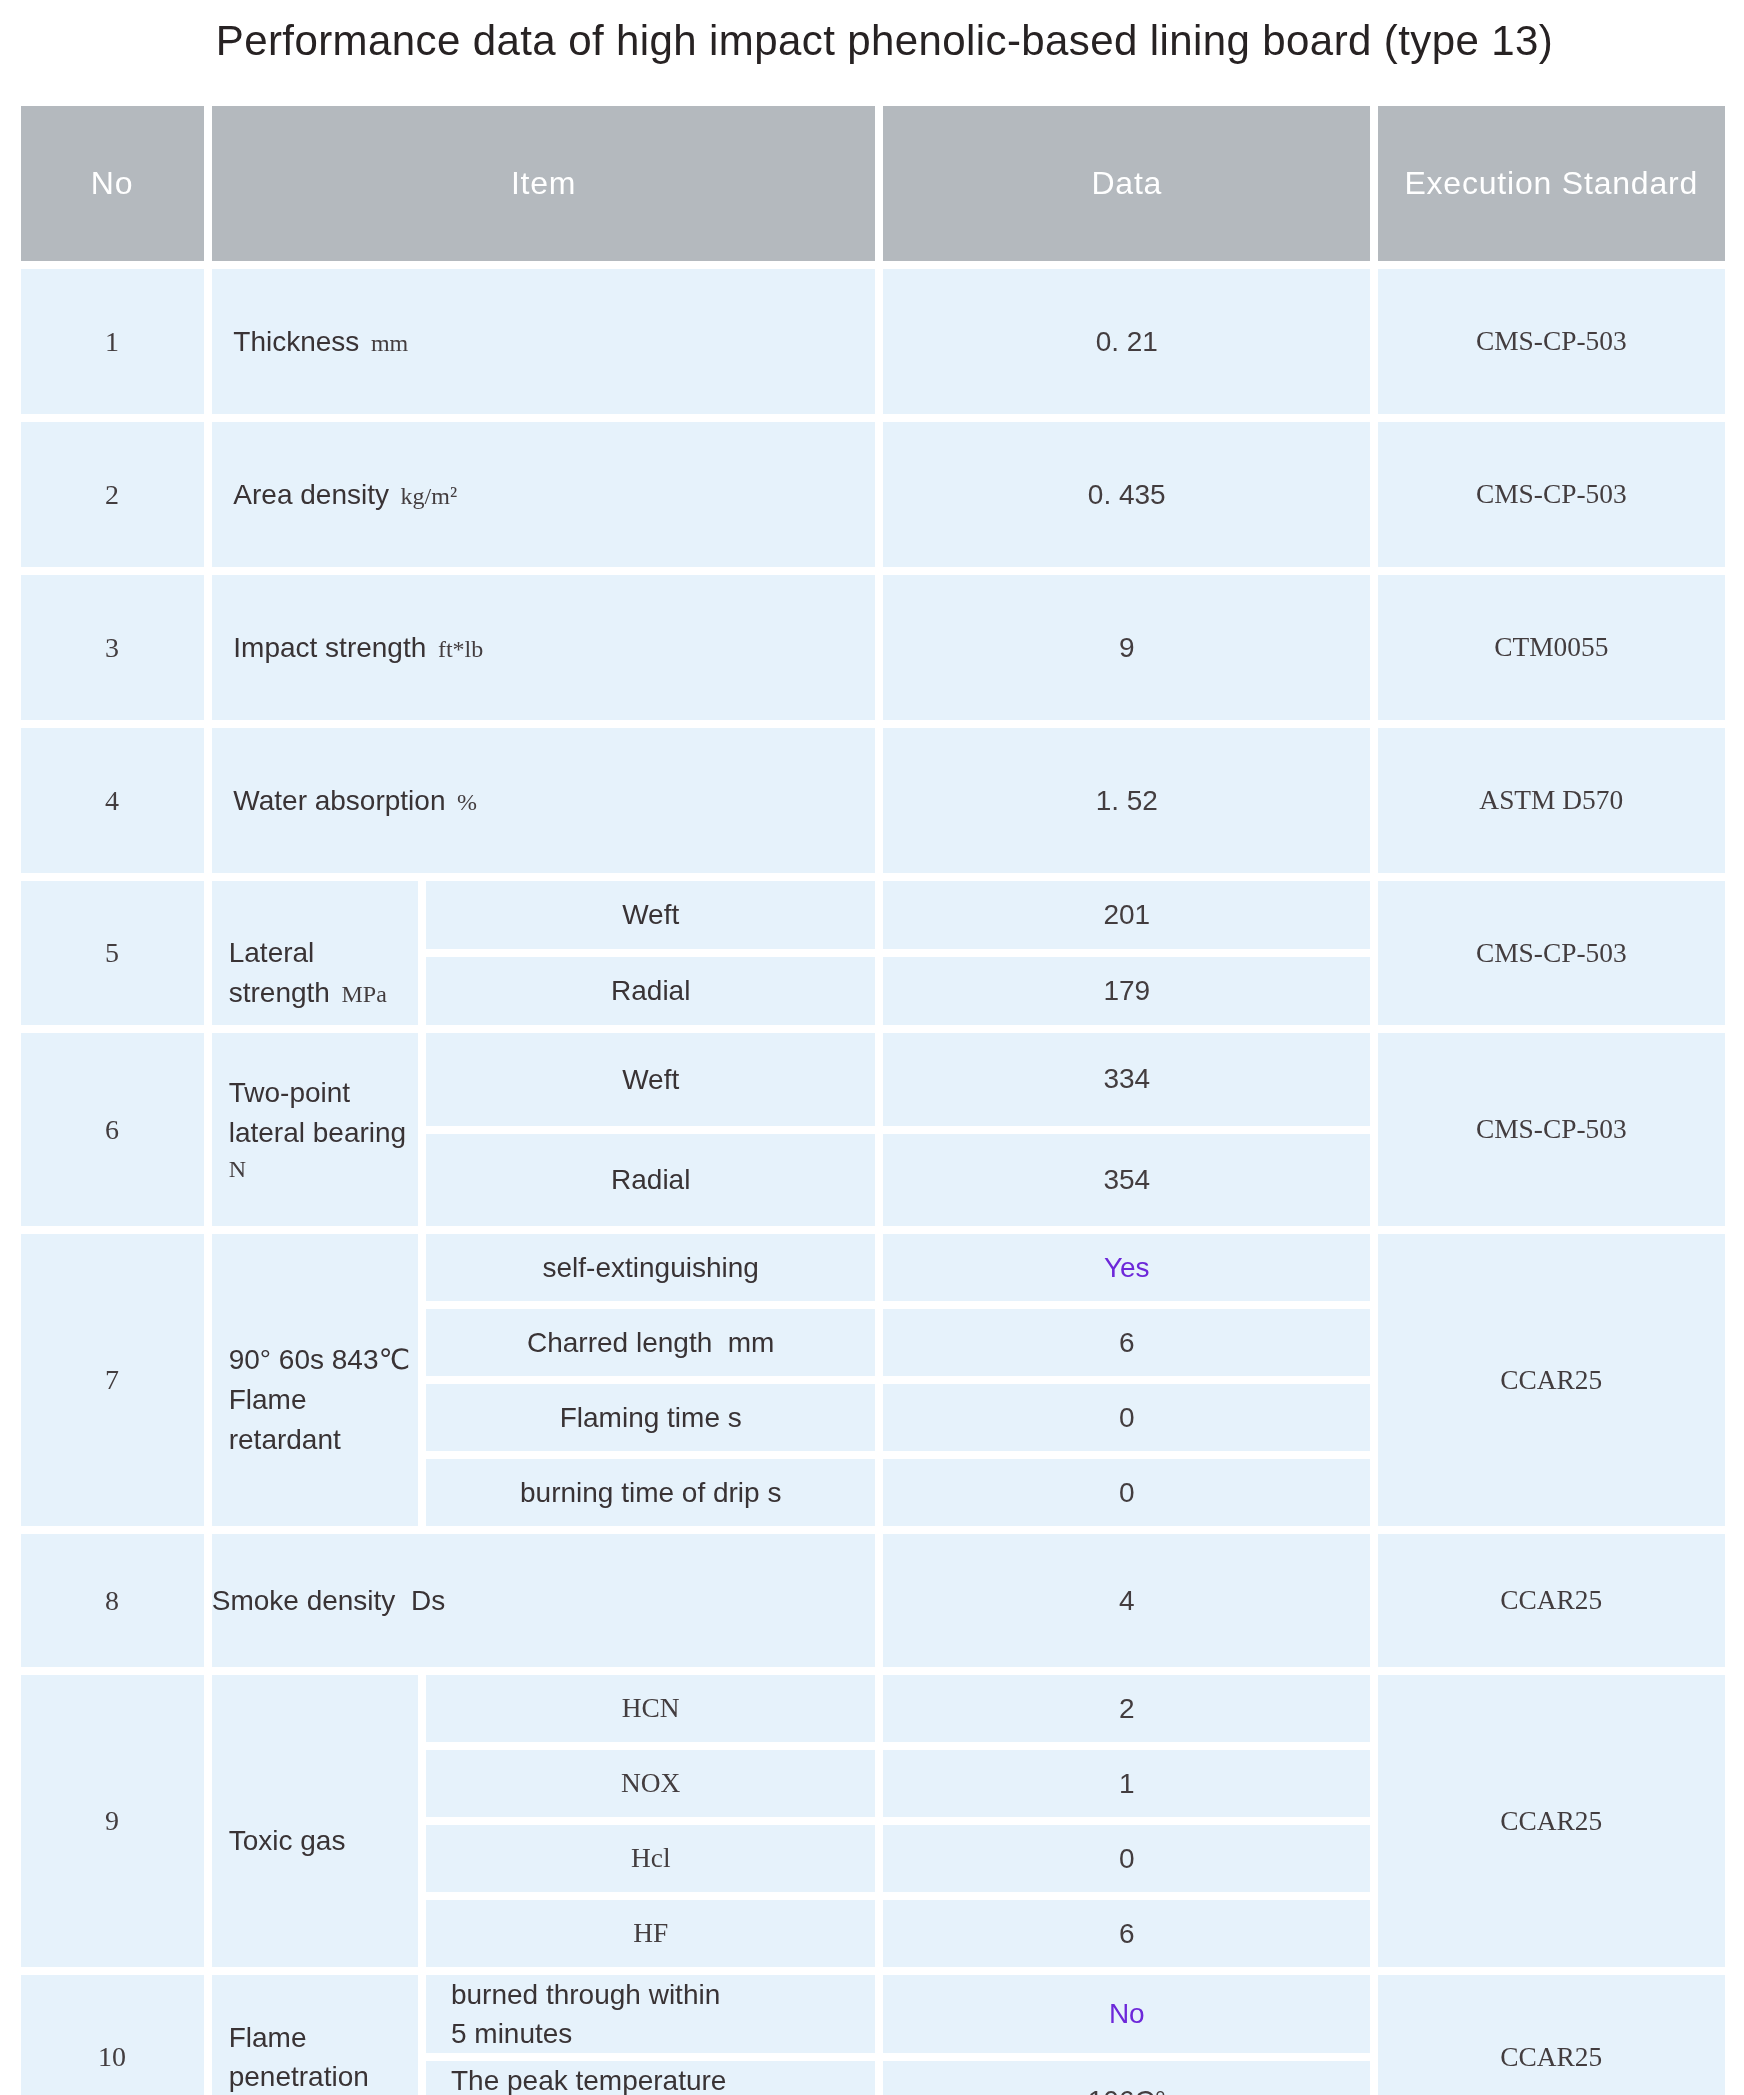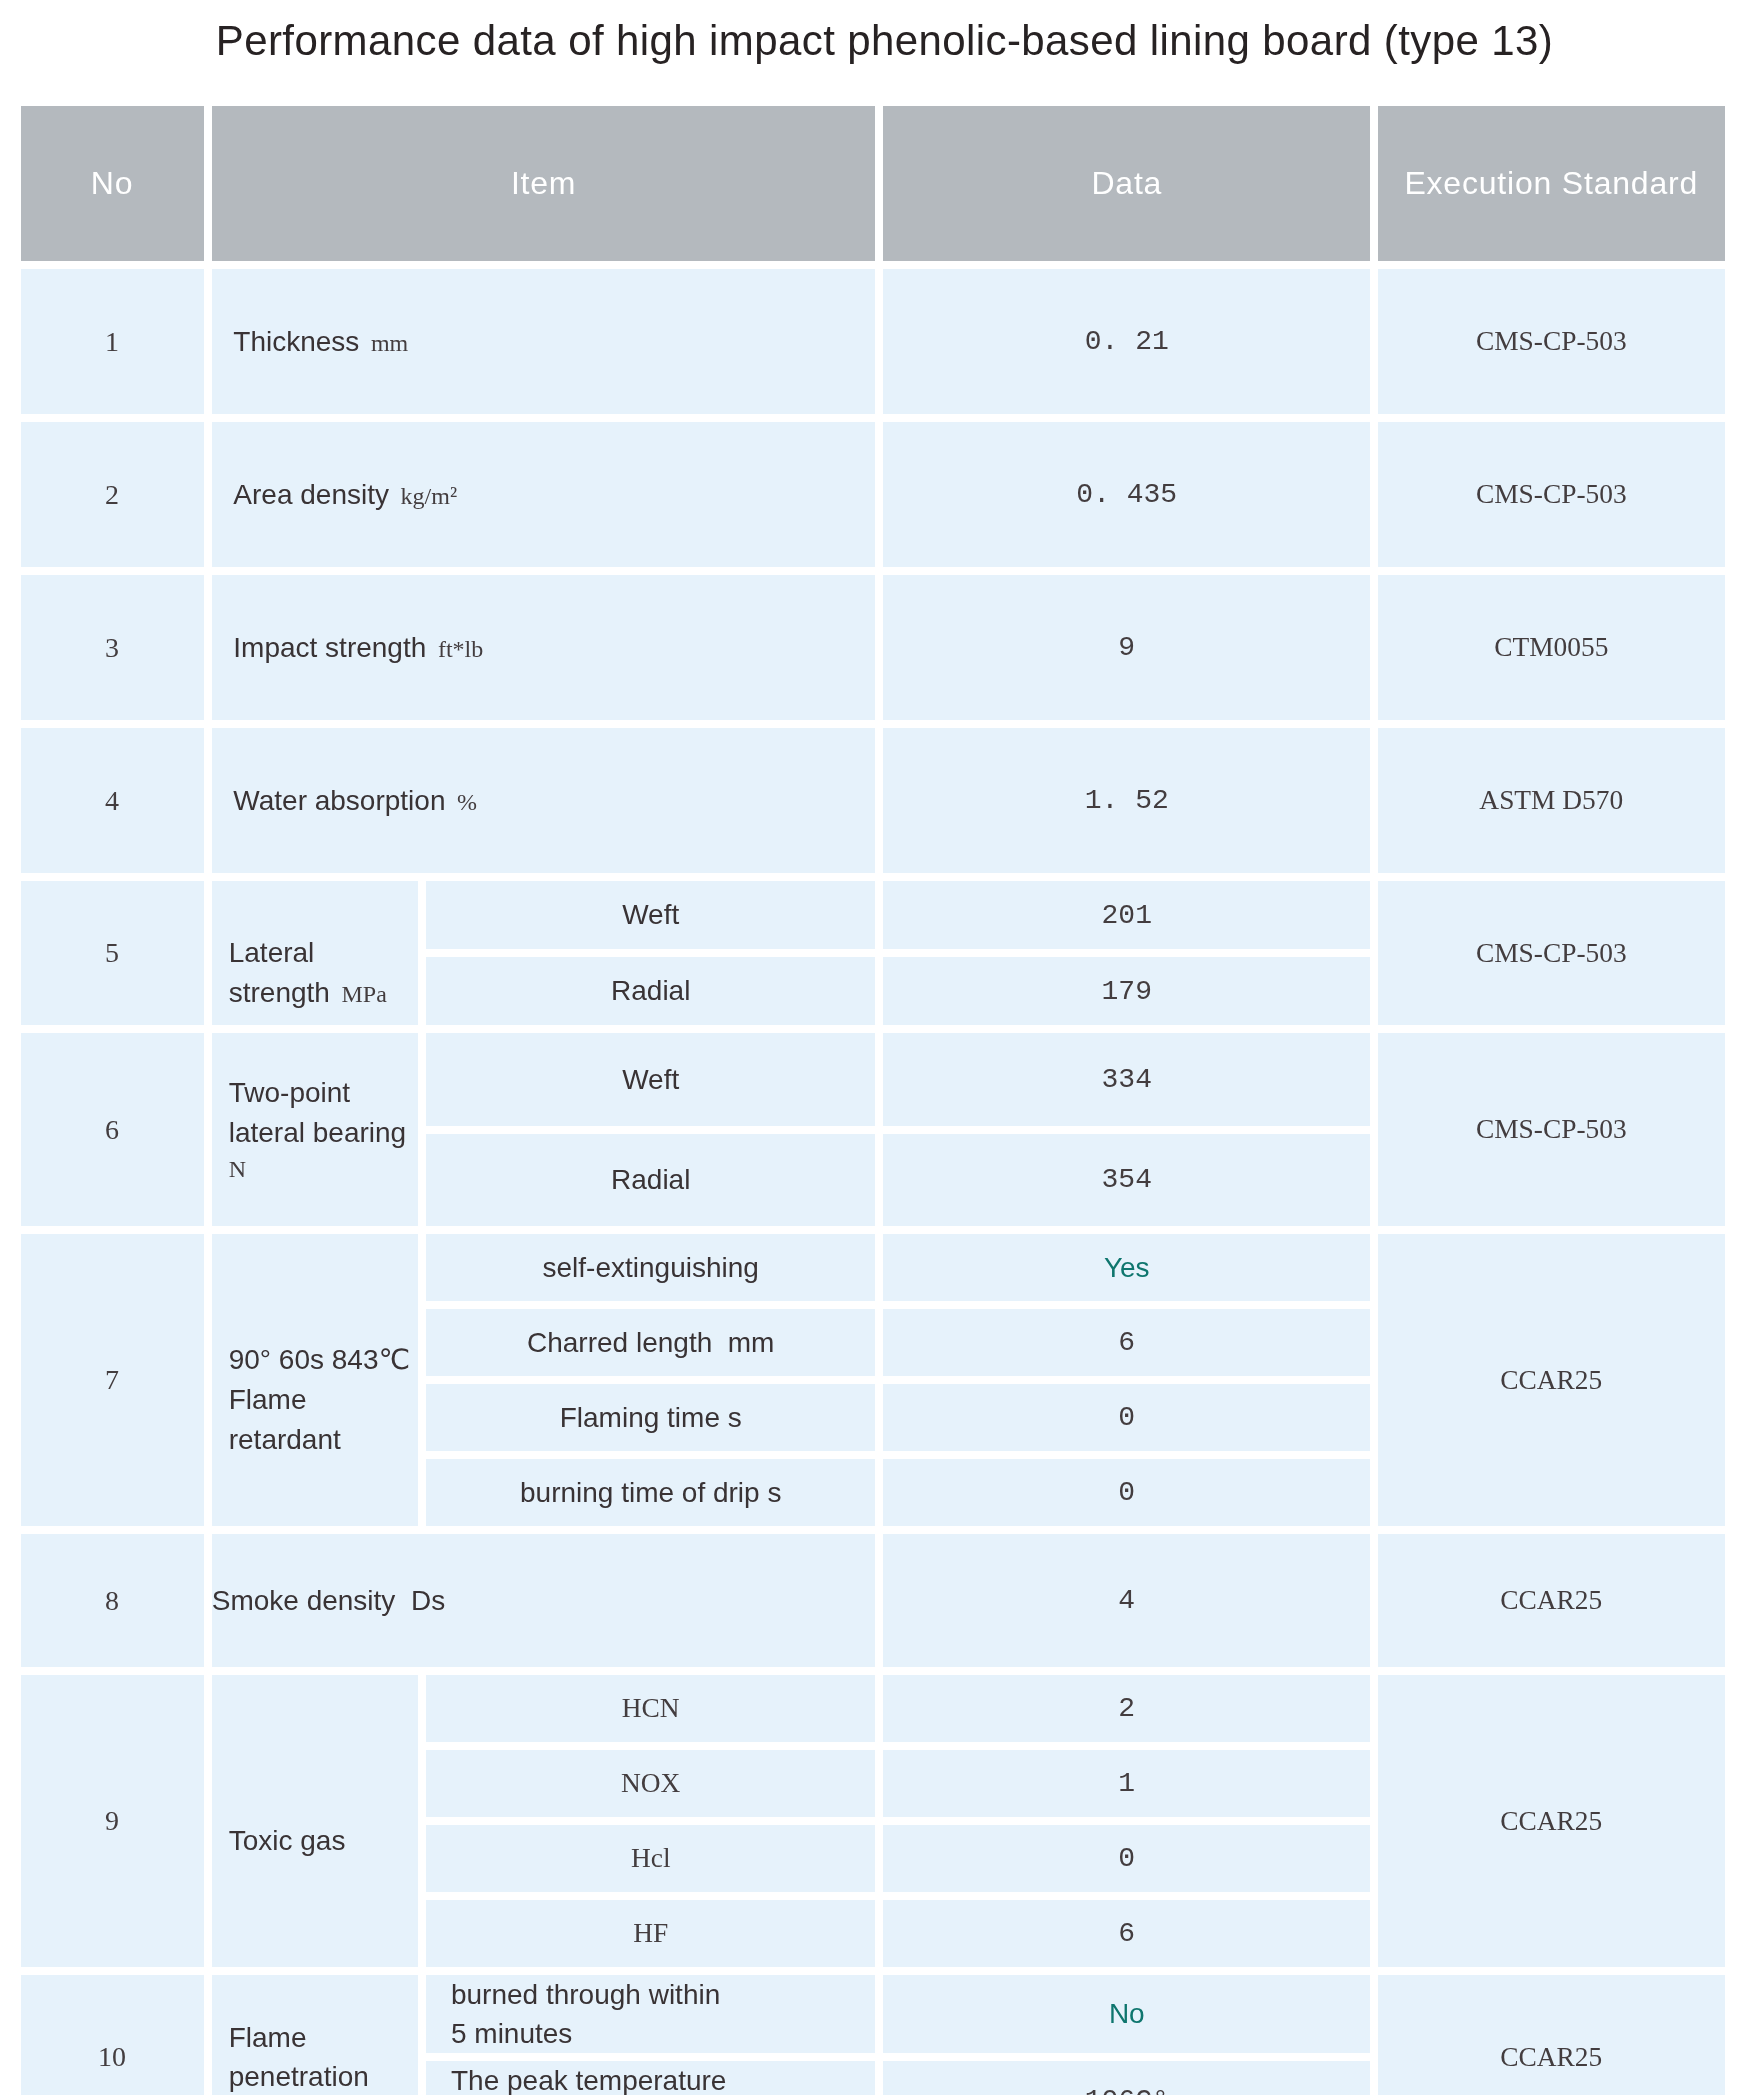--- a/index.html
+++ b/index.html
@@ -29,22 +29,22 @@
   td.no{font-family:"Liberation Serif","DejaVu Serif",serif;font-size:28px;color:#433d3f;}
   td.item{text-align:left;padding-left:21.6px;font-size:28px;margin-left:8px;}
   td.item.center{text-align:left;padding-left:0;}
   td.label{
     text-align:left;padding-left:17px;font-size:28px;
     white-space:pre-line;line-height:1.42;
   }
   td.sub{font-size:28px;white-space:pre-line;line-height:1.4;}
   td.sub.left{text-align:left;padding-left:25px;}
   td.sub.serif{font-size:27.4px;}
-  td.val{font-family:Liberation Mono, monospace;font-size:28px;color:#433d3f;}
-  td.val.sans{font-family:"Liberation Sans","DejaVu Sans",sans-serif;color:#0f766e;}
+  td.val{font-family:Liberation Sans, sans-serif;font-size:28px;color:#433d3f;}
+  td.val.sans{font-family:"Liberation Sans","DejaVu Sans",sans-serif;color:#6d28d9;}
   td.std{font-family:"Liberation Serif","DejaVu Serif",serif;font-size:27.4px;color:#433d3f;}
   .unit{
     font-family:"Liberation Serif","DejaVu Serif",serif;
     font-size:24px;color:#433d3f;padding-left:11.6px;
   }
   .unit.block{display:block;padding-left:0;}
 </style>
 </head>
 <body>
 

